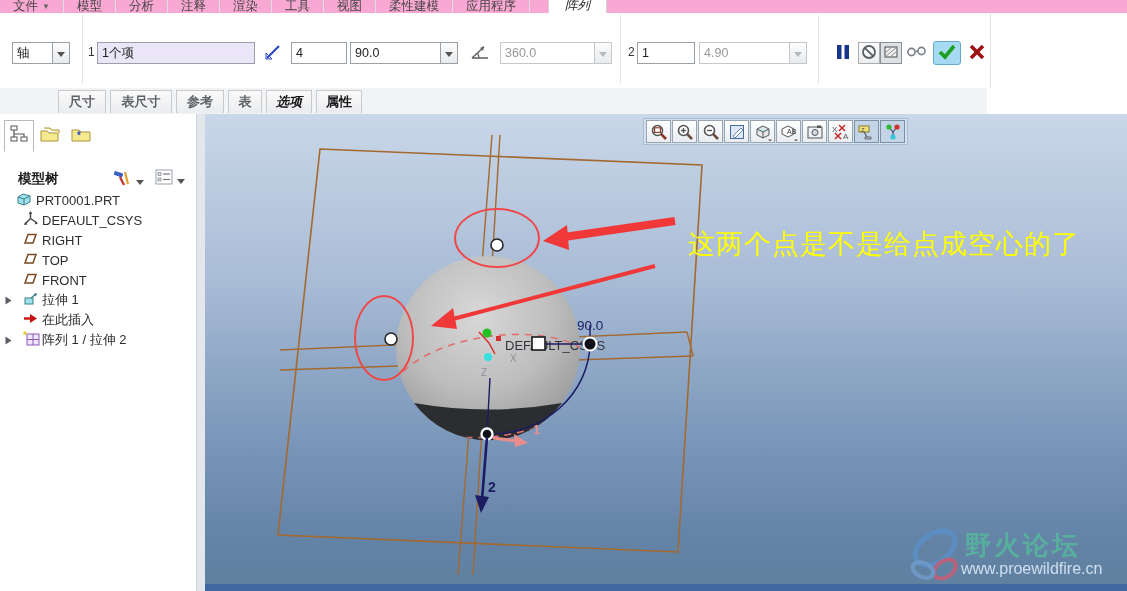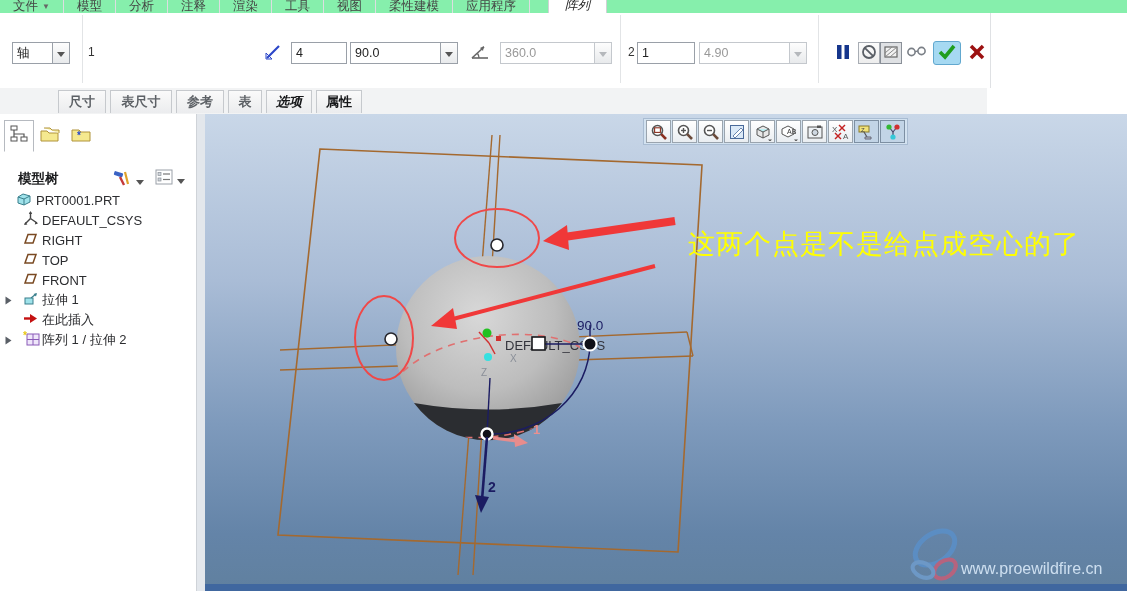--- a/index.html
+++ b/index.html
@@ -1,20 +1,20 @@
 <!DOCTYPE html>
 <html><head>
 <meta charset="utf-8">
 <style>
   html,body{margin:0;padding:0;}
   body{width:1127px;height:591px;position:relative;overflow:hidden;
        font-family:"Liberation Sans","DejaVu Sans",sans-serif;background:#ffffff;
        -webkit-font-smoothing:antialiased;}
   
-  .menubar{position:absolute;left:0;top:0;width:1127px;height:13px;background:#86efac;
+  .menubar{position:absolute;left:0;top:0;width:1127px;height:13px;background:#f9a8d4;
            border-bottom:3px solid #a3a3a3;overflow:hidden;display:flex;align-items:flex-start;}
   .menu-item{flex:0 0 auto;padding:0 13px;font-size:12.5px;color:#444;margin-top:-6px;
              border-right:1px solid #dcdee1;height:24px;display:flex;align-items:center;gap:4px;}
   .menu-item.first{border-left:none;}
   .menu-caret{font-size:8px;color:#666;}
   .menu-tab-active{flex:0 0 auto;margin-left:18px;padding:0 16px;background:#ffffff;
              border:1px solid #d0d2d5;border-bottom:none;height:16px;margin-top:-4px;
              font-size:12.5px;font-style:italic;color:#222;display:flex;align-items:center;}
   
   .ribbon{position:absolute;left:0;top:13px;width:1127px;height:75px;background:#ffffff;}
@@ -114,20 +114,21 @@
   <div class="ctl combo" style="left:12px;">
     <div class="tbox" style="width:40px;display:flex;align-items:center;">轴</div>
     <div class="dropbtn">
         <span class="ic"><svg width="8" height="6" viewBox="0 0 8 6">
             <polygon points="0,1 8,1 4,6" fill="#555"></polygon>
           </svg></span>
       </div>
   </div>
   <div class="vsep" style="left:82px;"></div>
   <span class="ctl fieldlabel" style="left:88px;">1</span>
+  <input class="ctl tbox lav" style="left: 97px; width: 158px;" readonly="" value="1个项">
   <div class="ctl iconbtn" style="left:260px;width:26px;">
       <span class="ic"><svg width="18" height="18" viewBox="0 0 18 18">
           <line x1="3" y1="15" x2="15" y2="3" stroke="#2b46c8" stroke-width="2.2"></line>
           <polygon points="15,3 9,4 14,9" fill="none"></polygon>
           <polygon points="2,10 2,16 8,16" fill="none" stroke="#2b46c8" stroke-width="1"></polygon>
         </svg></span>
     </div>
   <input class="ctl tbox" style="left: 291px; width: 56px;" value="4">
   <div class="ctl combo" style="left:350px;">
     <input class="tbox" style="width: 90px;" value="90.0">
@@ -500,15 +501,16 @@
     </div>
 
   <div class="bottom-strip"></div>
 
   <div class="watermark">
     <svg width="70" height="62" viewBox="0 0 70 62">
       <ellipse cx="32" cy="22" rx="22" ry="14" fill="none" stroke="#5b8fc7" stroke-width="5" transform="rotate(-35 32 22)"></ellipse>
       <ellipse cx="42" cy="43" rx="12" ry="8" fill="none" stroke="#c0607a" stroke-width="4" transform="rotate(-35 42 43)"></ellipse>
       <ellipse cx="20" cy="44" rx="11" ry="7" fill="none" stroke="#6f9bca" stroke-width="4" transform="rotate(25 20 44)"></ellipse>
     </svg>
+    <div class="wm-title">野火论坛</div>
     <div class="wm-url">www.proewildfire.cn</div>
   </div>
 </div>
 
 </body></html>

